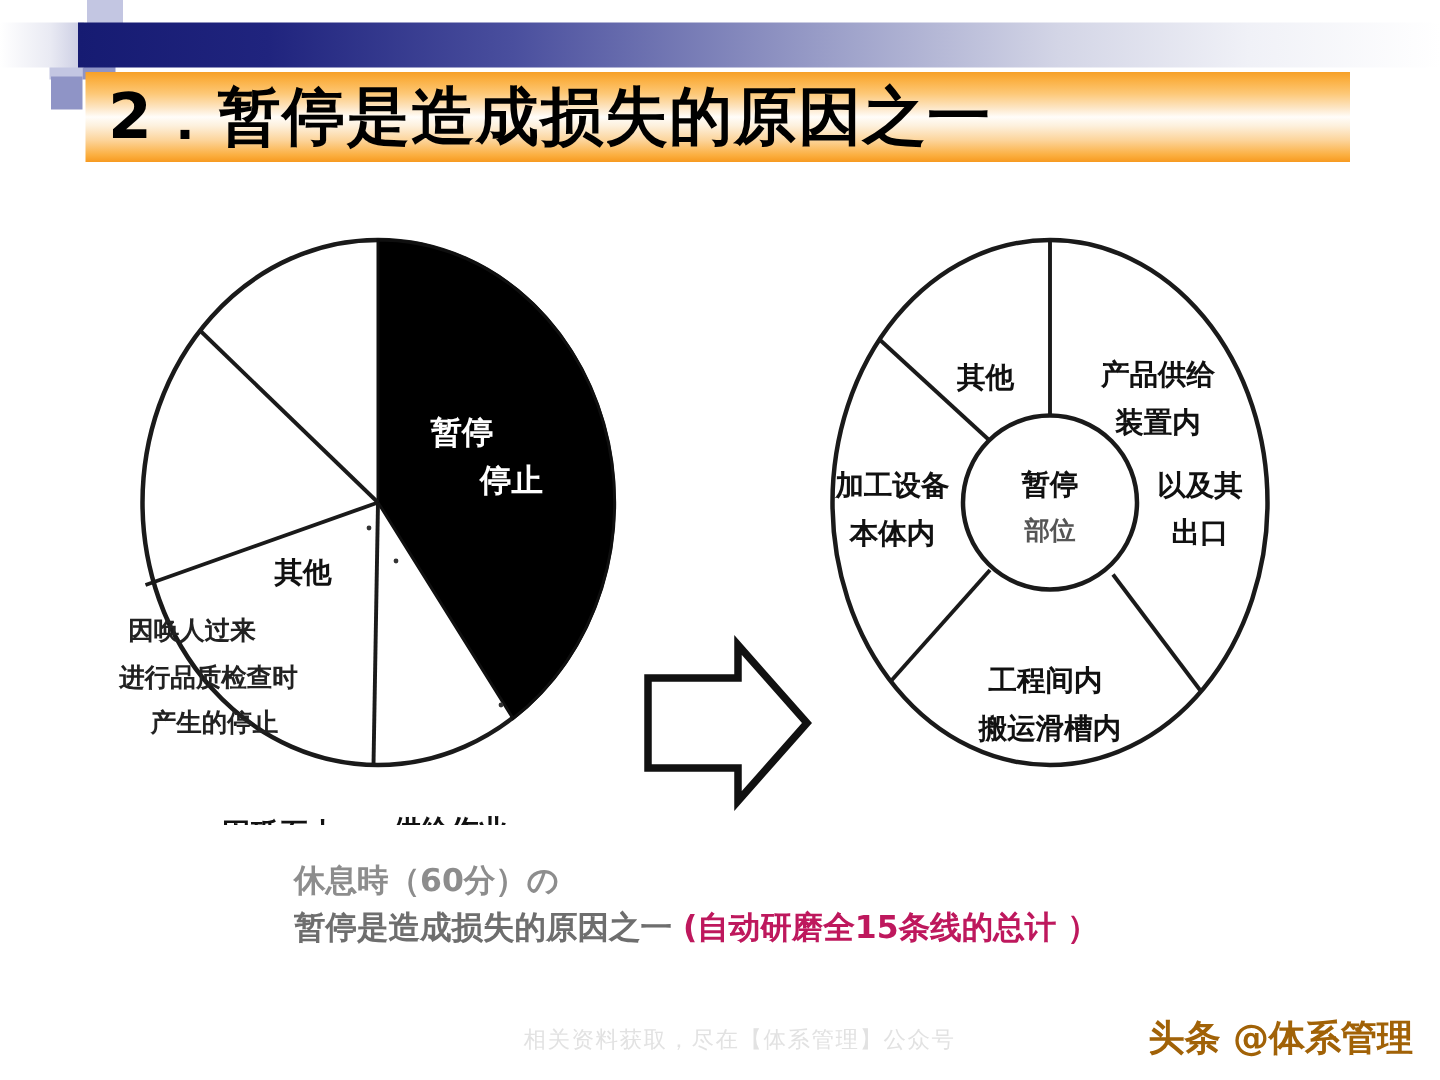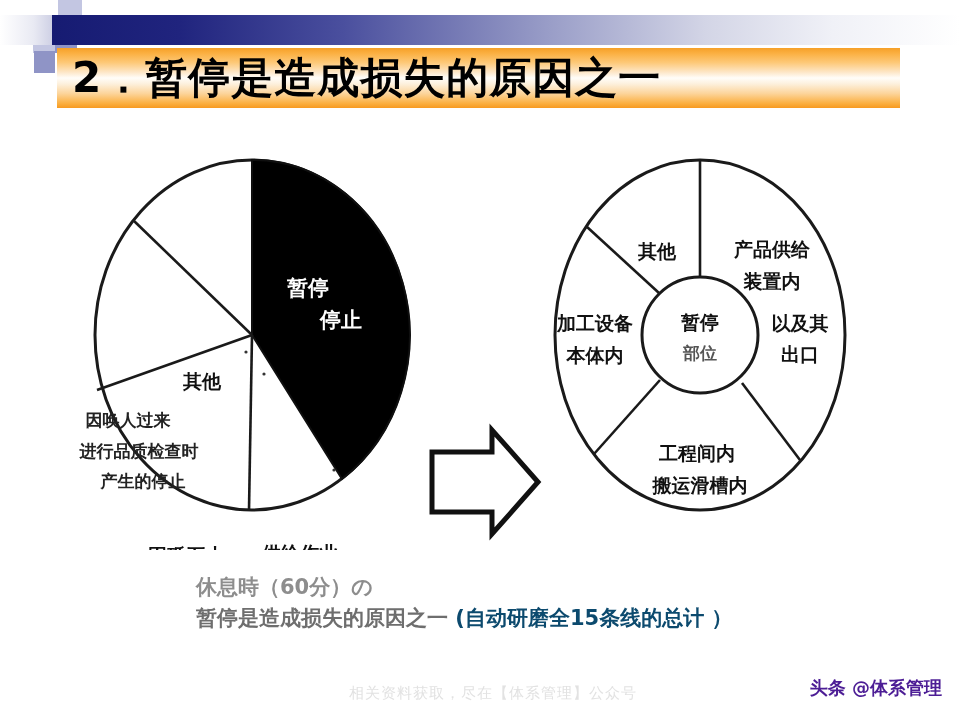--- a/index.html
+++ b/index.html
@@ -50,32 +50,32 @@
   .diagram svg{display:block;}
 
   
   .caption{
     position:absolute;left:196px;top:572px;width:620px;height:70px;
     font-size:21px;line-height:31px;color:#1b1b1b;font-weight:700;
     font-family:"DejaVu Sans","Liberation Sans",sans-serif;
   }
   .cap-faded{color:#8d8d8d;font-weight:700;margin-top:36px;}
   .cap-faded2{color:#6e6e6e;font-weight:700;}
-  .cap-solid{color:#0c4a6e;font-weight:700;}
+  .cap-solid{color:#be185d;font-weight:700;}
 
   
   .footer-note{
     position:absolute;left:330px;top:684px;
     font-size:15px;color:#e2e2e2;letter-spacing:1px;
     font-family:"DejaVu Sans","Liberation Sans",sans-serif;
     margin-left:19px;
   }
   .footer-brand{
     position:absolute;right:18px;top:676px;
-    font-size:18px;font-weight:700;color:#4c1d95;letter-spacing:0px;
+    font-size:24px;font-weight:700;color:#a16207;letter-spacing:0px;
     font-family:"DejaVu Sans","Liberation Sans",sans-serif;
   }
 
   
   text{font-family:"DejaVu Sans","Liberation Sans",sans-serif;}
   .lbl{font-size:19px;font-weight:700;fill:#111;}
   .lbl-sm{font-size:17px;font-weight:700;fill:#222;}
   .lbl-w{font-size:21px;font-weight:700;fill:#ffffff;}
   .lbl-gray{font-size:17px;font-weight:700;fill:#555;}
 </style>

